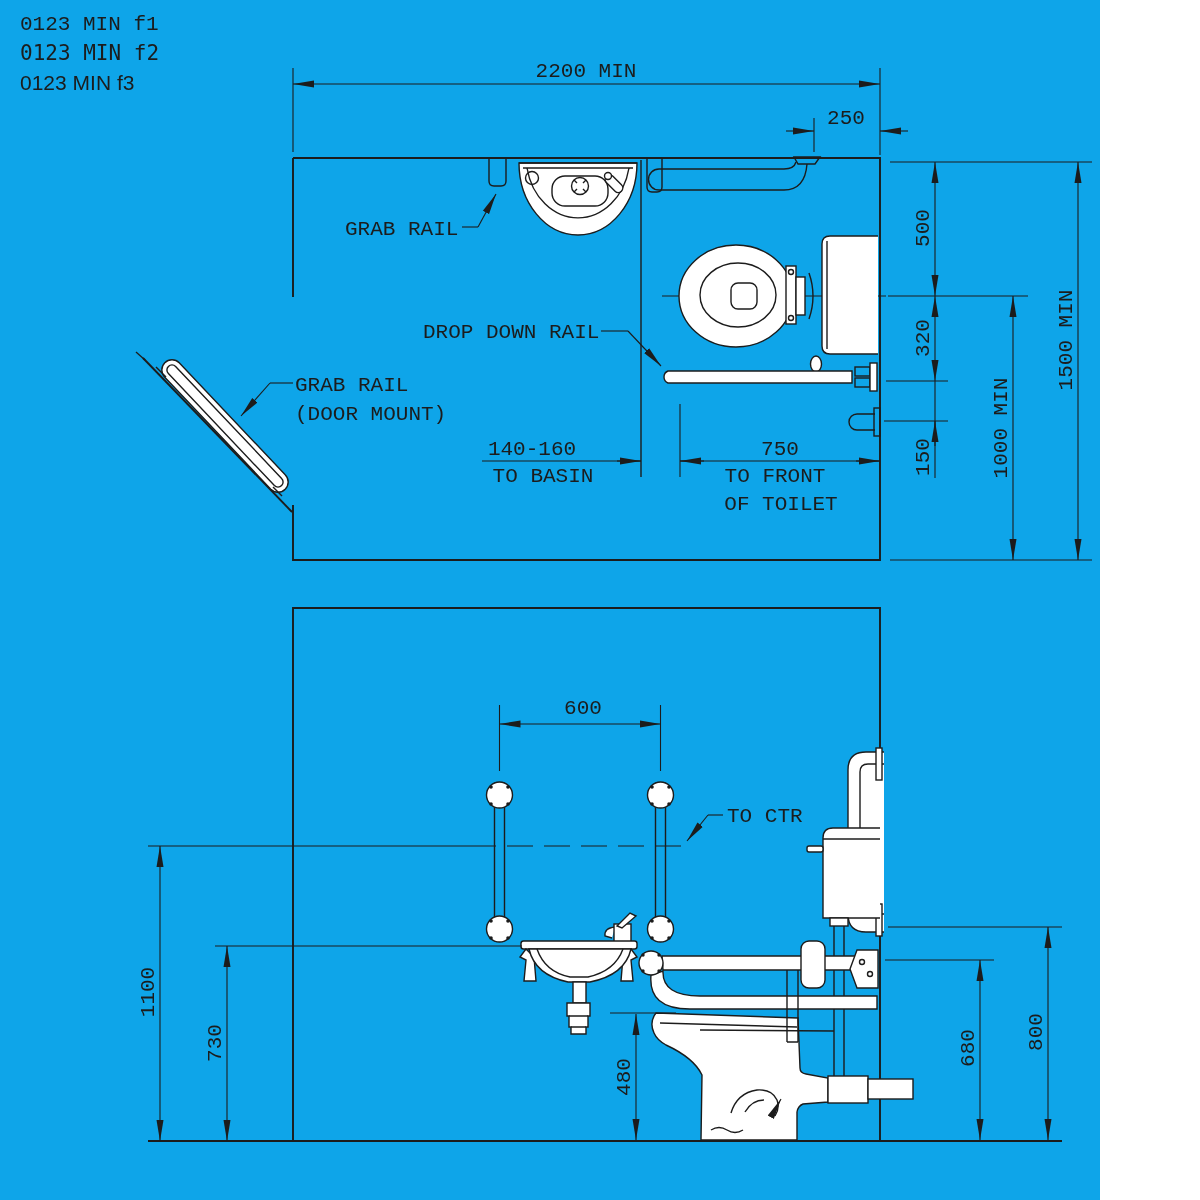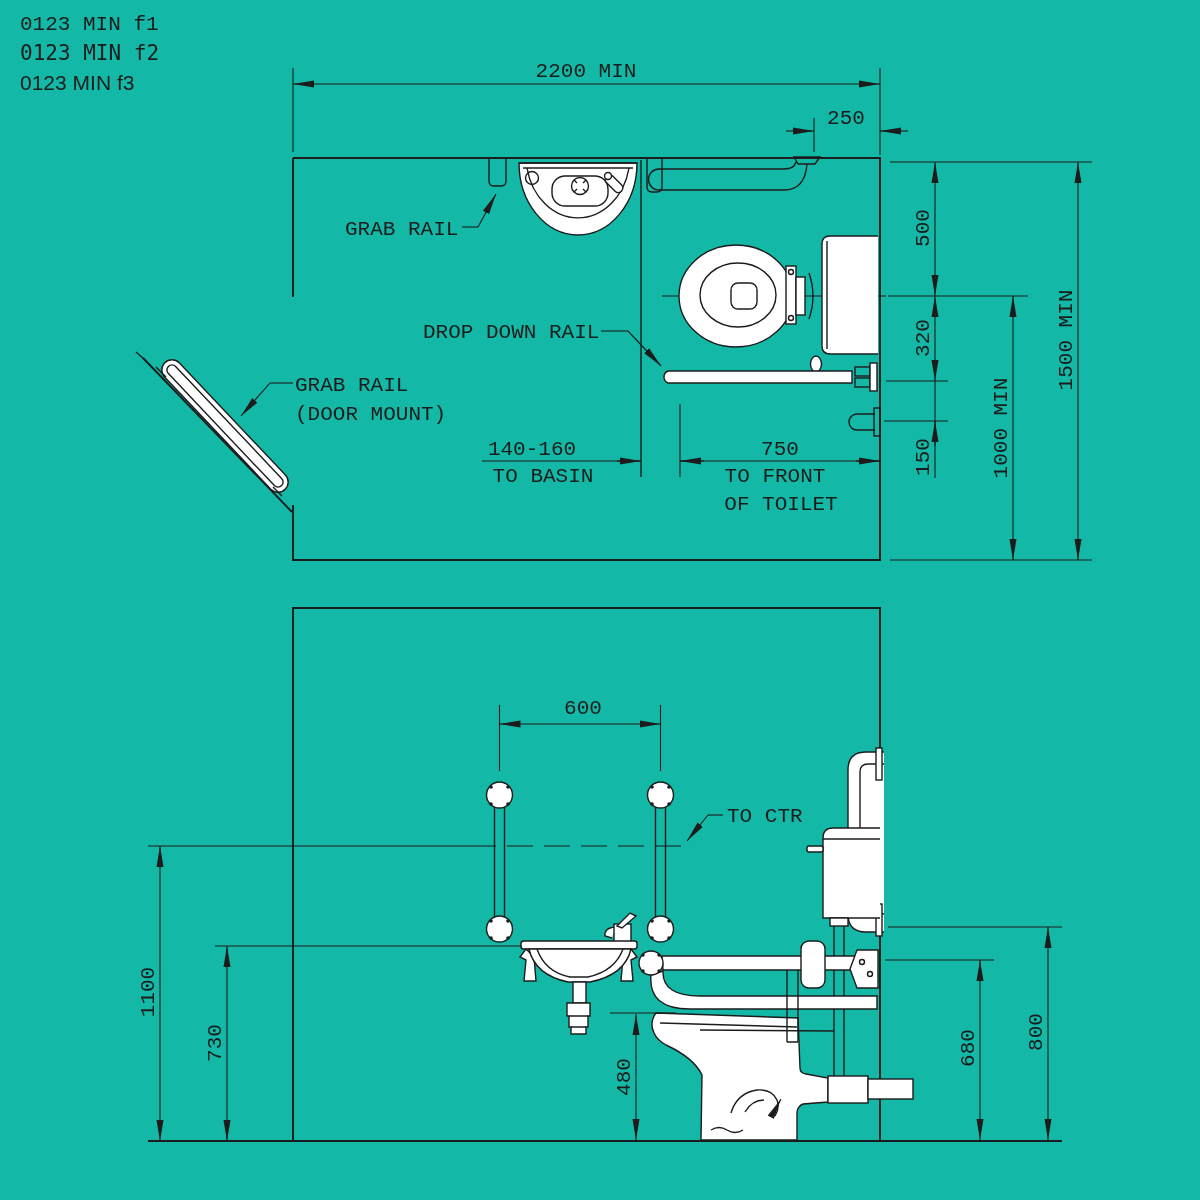--- a/index.html
+++ b/index.html
@@ -1,16 +1,16 @@
 <!DOCTYPE html>
 <html><head>
 <meta charset="utf-8">
 <style>
   html,body{margin:0;padding:0;background:#fff;}
-  #stage{width:1200px;height:1200px;position:relative;background:#14b8a6;text-align:center;}
+  #stage{width:1100px;height:1200px;position:relative;background:#0ea5e9;text-align:center;}
   svg{position:absolute;left:0;top:0;}
   svg .ln{stroke:#1c1c1c;fill:none;stroke-width:1.4;}
   svg .wall{stroke:#1c1c1c;fill:none;stroke-width:1.9;}
   svg .dim{stroke:#1c1c1c;fill:none;stroke-width:1.1;}
   svg .wf{fill:#fff;}
   svg text{font-family:"Liberation Mono",monospace;font-size:21px;fill:#1c1c1c;stroke:none;}
   .f1{font-family:"Liberation Mono",monospace;}
   .f2{font-family:"DejaVu Sans Mono",monospace;}
   .f3{font-family:"Liberation Sans",sans-serif;}
 </style>

